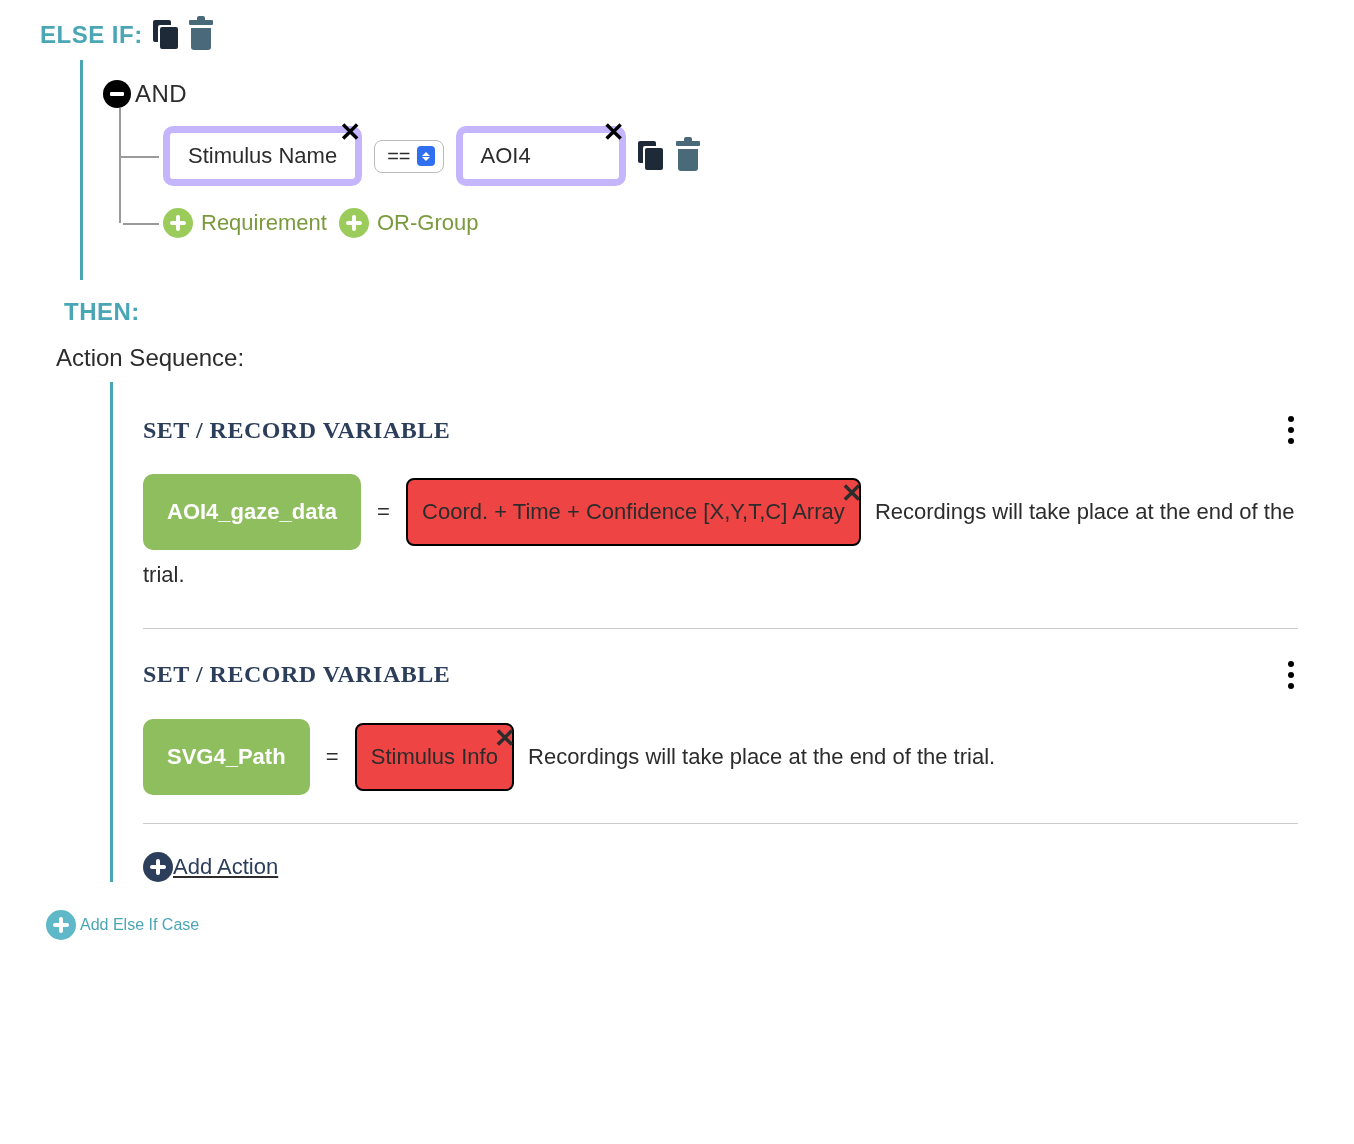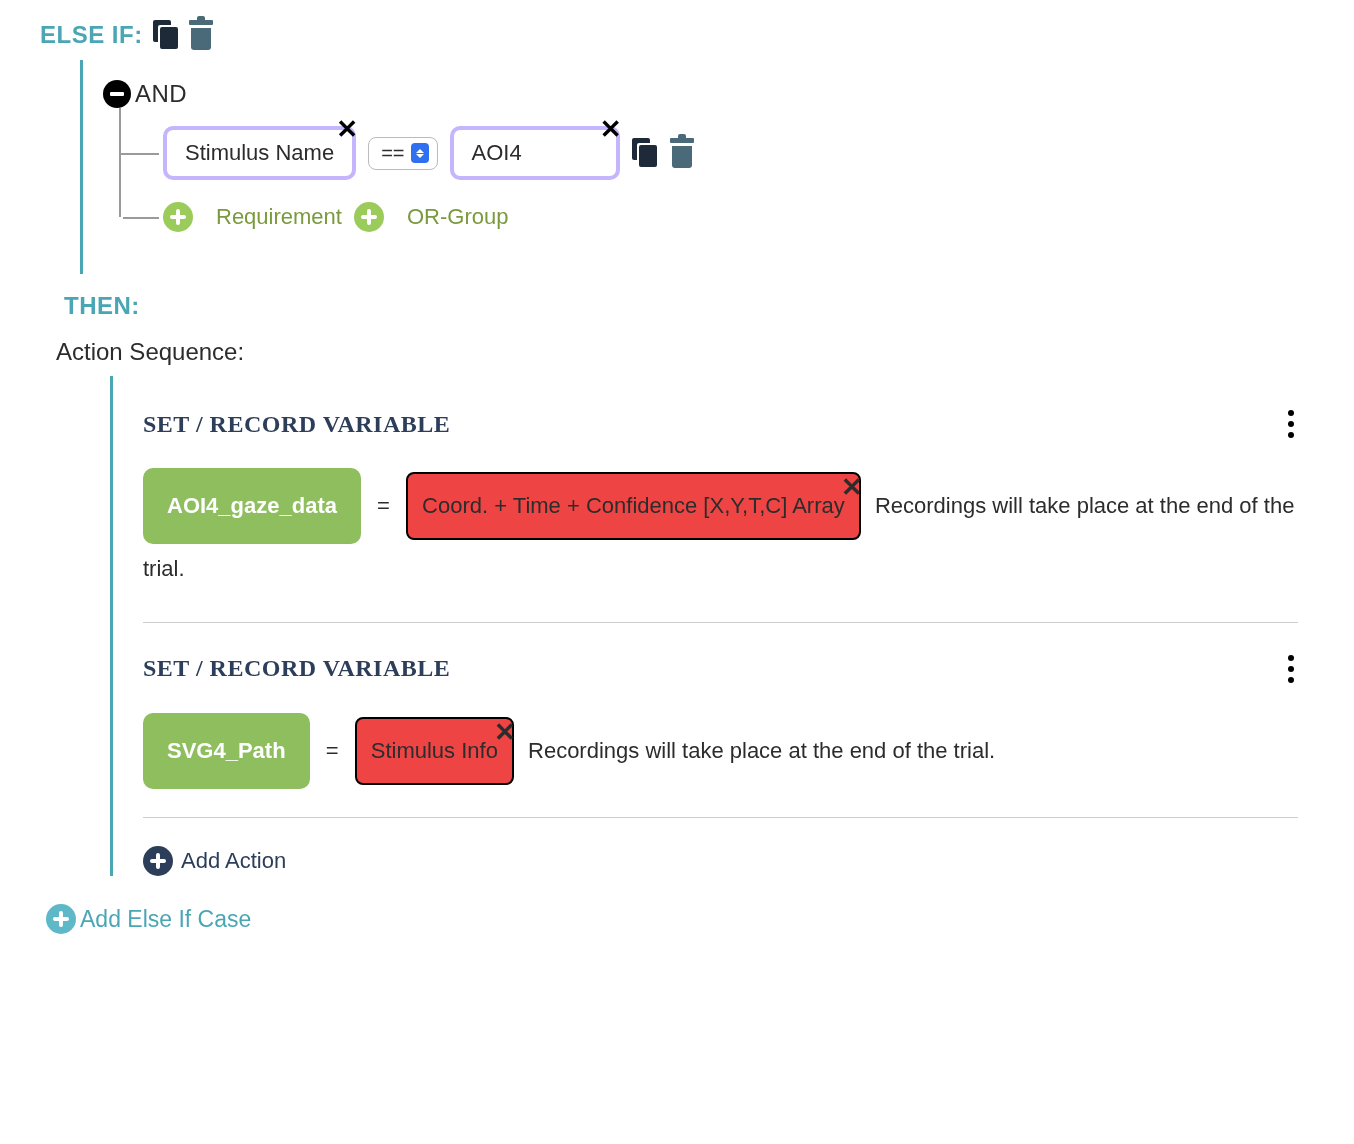--- a/index.html
+++ b/index.html
@@ -109,21 +109,21 @@
     left: -2px;
     top: 50%;
     bottom: -22px;
     width: 4px;
     background: #fff;
   }
 
   
   .chip {
     position: relative;
-    border: 4px solid #c4b5fd;
+    border: 7px solid #c4b5fd;
     border-radius: 10px;
     padding: 10px 18px;
     font-size: 22px;
     background: #fff;
     min-width: 80px;
   }
   .chip .x-close {
     position: absolute;
     top: -14px;
     right: -6px;
@@ -227,21 +227,21 @@
   .add-circle::after {
     content: "";
     position: absolute;
     background: #fff;
     border-radius: 2px;
   }
   .add-circle { position: relative; }
   .add-circle::before { width: 16px; height: 4px; }
   .add-circle::after  { width: 4px; height: 16px; }
 
-  .add-pair { display: inline-flex; align-items: center; gap: 23px; cursor: pointer; }
+  .add-pair { display: inline-flex; align-items: center; gap: 8px; cursor: pointer; }
   .add-label { color: var(--olive); font-size: 22px; }
 
   
   .then-label {
     color: var(--teal);
     font-weight: 700;
     font-size: 24px;
     margin-left: 24px;
     margin-top: 18px;
     margin-bottom: 18px;
@@ -322,37 +322,37 @@
     top: -15px; right: -4px;
     font-size: 26px; font-weight: 900;
     cursor: pointer;
   }
   .trail-text { font-size: 22px; margin-left: 8px; vertical-align: middle; }
 
   
   .add-action-row {
     display: flex;
     align-items: center;
-    gap: 8px;
-    cursor: pointer;
+    cursor: pointer;
+    text-decoration: underline;
   }
   .add-circle.navy { background: var(--navy); }
   .add-action-label { color: var(--navy); font-size: 22px; font-weight: 500; }
 
   
   .add-elseif {
     display: flex;
     align-items: center;
     gap: 4px;
     margin-top: 28px;
     margin-left: 6px;
     cursor: pointer;
   }
   .add-circle.teal { background: var(--teal-light); }
-  .add-elseif-label { color: var(--teal); font-size: 23px; }
+  .add-elseif-label { color: var(--teal); font-size: 16px; }
 </style>
 </head>
 <body>
 
 <div class="canvas">
 
   <div class="elseif-row">
     <span class="elseif-label">ELSE IF:</span>
     <span class="copy-icon"></span>
     <span class="trash-icon">

